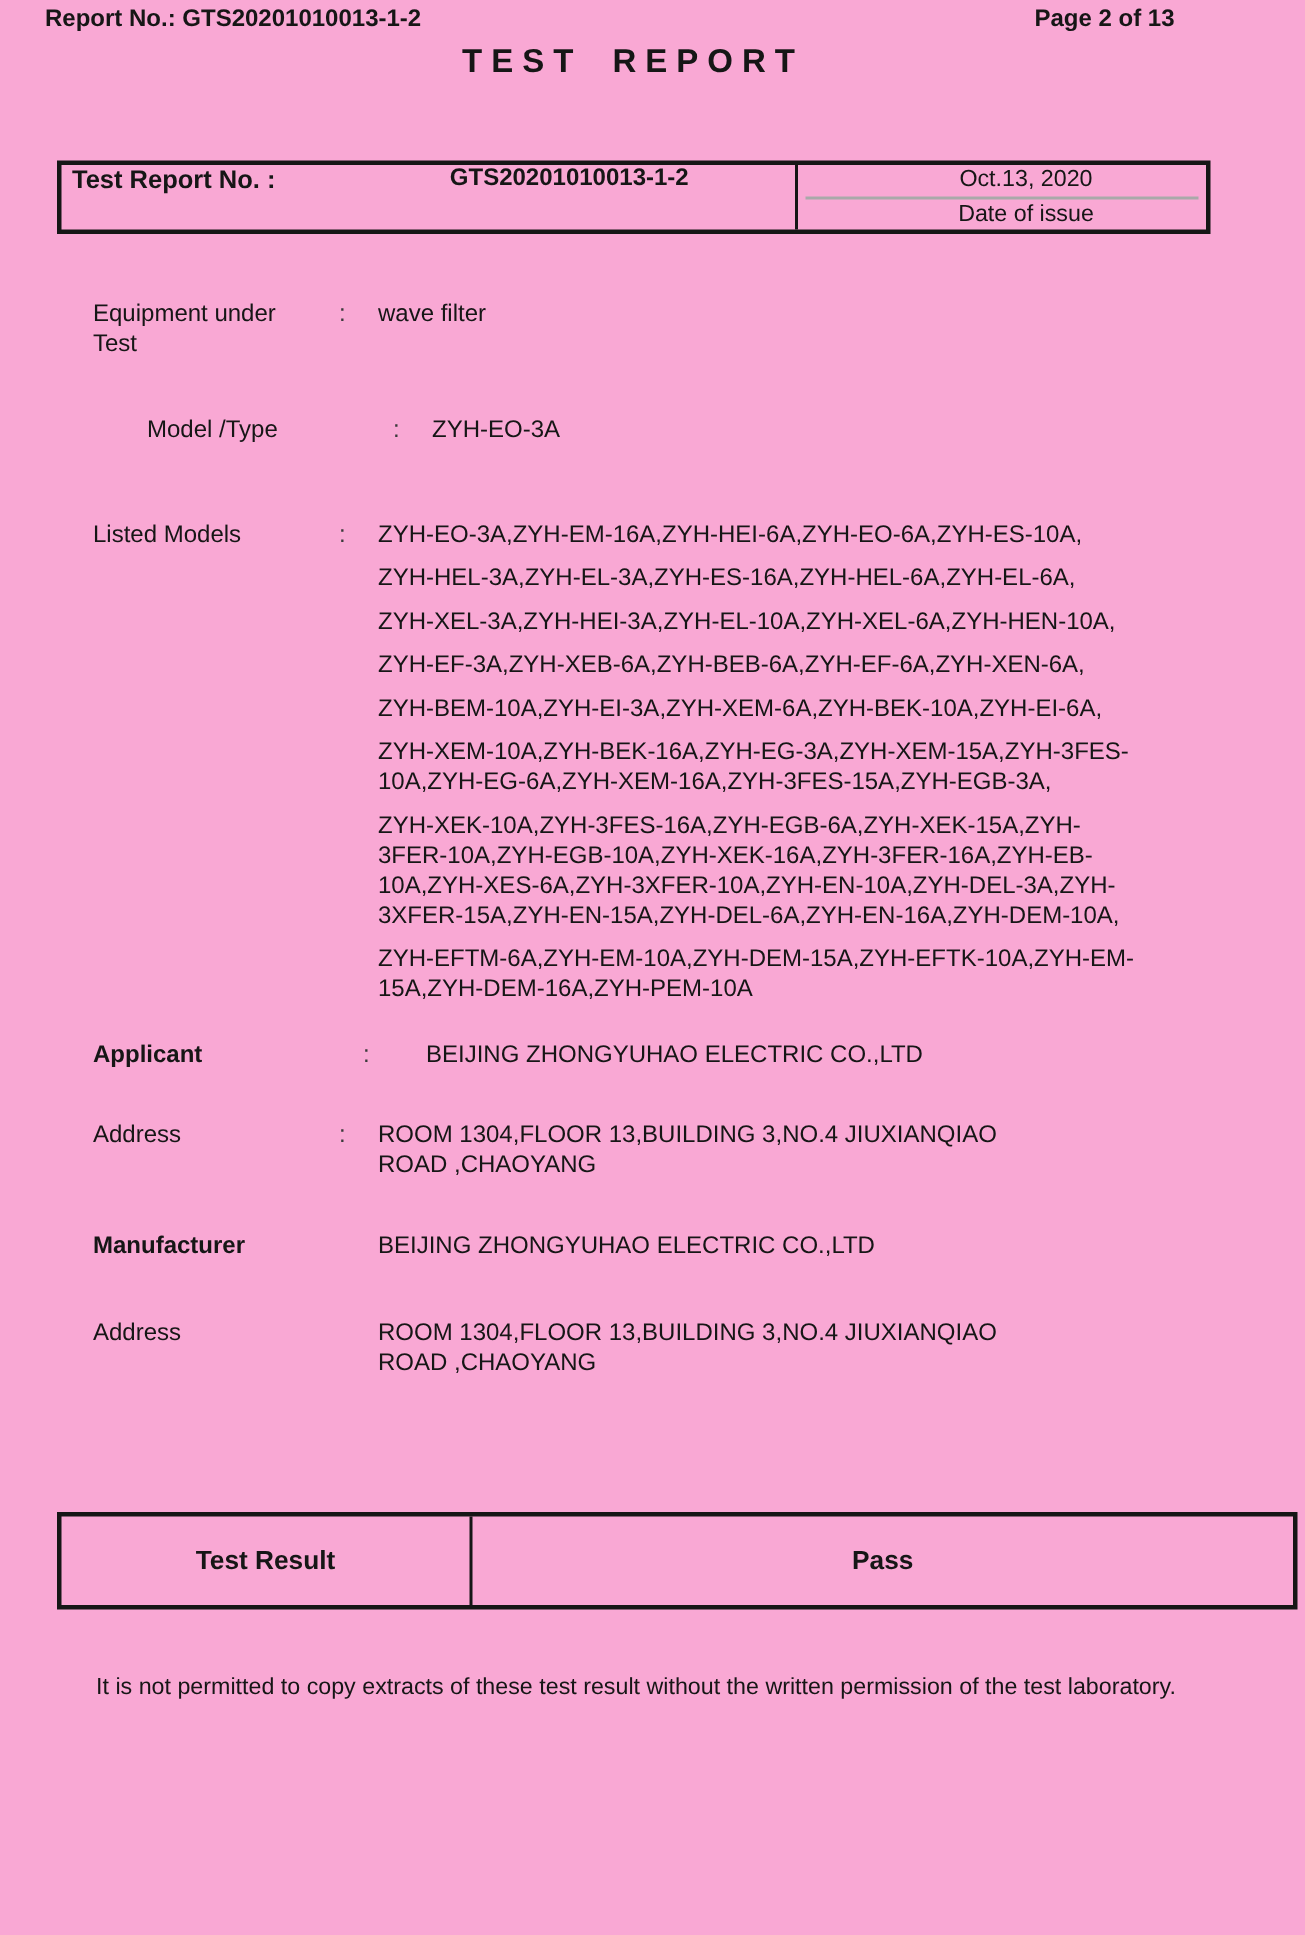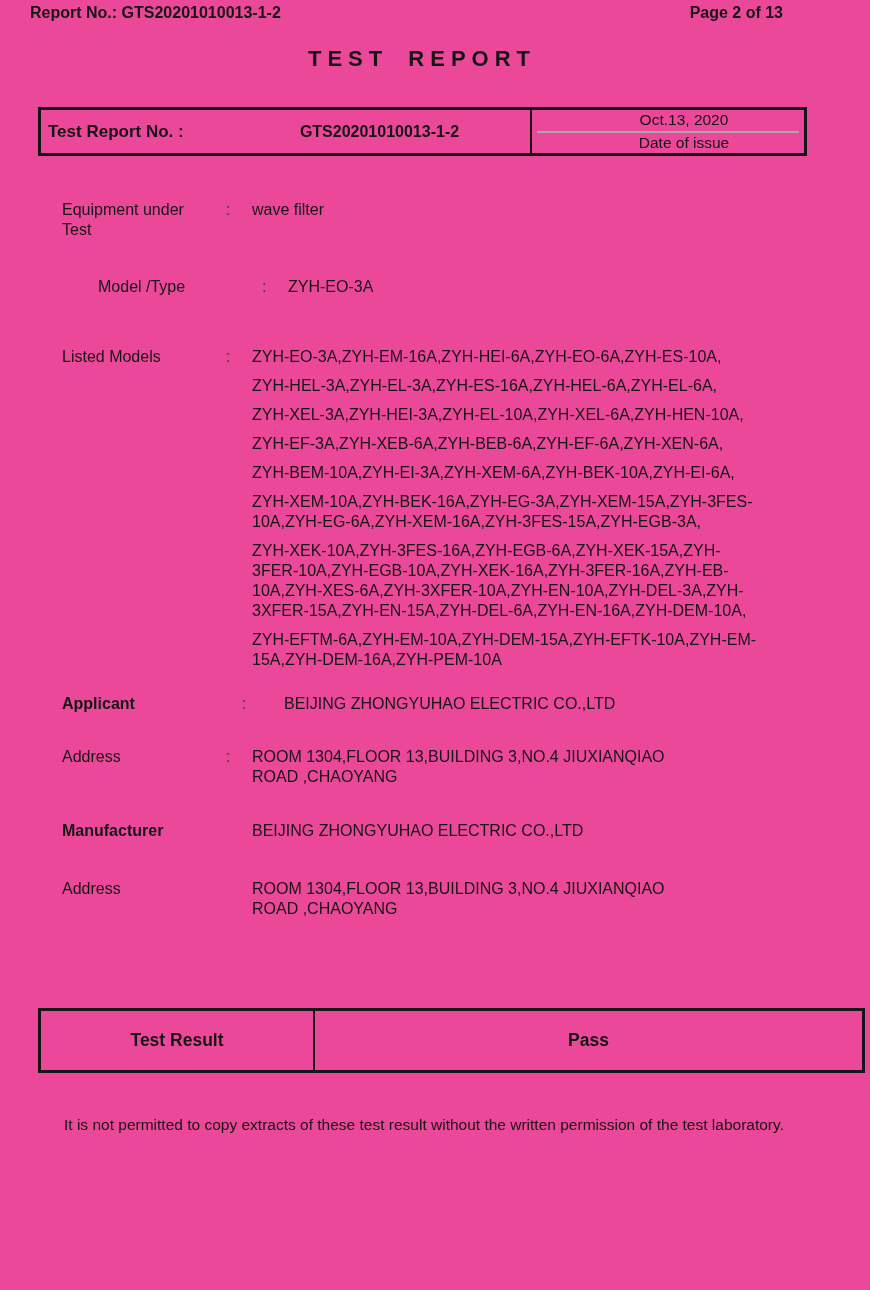--- a/index.html
+++ b/index.html
@@ -1,61 +1,61 @@
 <!DOCTYPE html>
 <html><head>
 <meta charset="utf-8">
 <style>
   * { margin: 0; padding: 0; box-sizing: border-box; }
   html, body { background: #ffffff; }
   .page {
     position: relative;
     width: 870px;
     height: 1290px;
-    background: #ec4899;
+    background: #f9a8d4;
     font-family: "Liberation Sans", "DejaVu Sans", sans-serif;
     color: #161616;
     overflow: hidden;
   }
 
   
   .hdr {
     position: absolute;
     top: 3px; left: 30px; right: 87px;
     display: flex;
     justify-content: space-between;
     font-size: 16px;
     font-weight: bold;
     line-height: 19px;
   }
 
   
   .title {
     position: absolute;
-    top: 46px; left: 0; right: 26px;
+    top: 28px; left: 0; right: 26px;
     text-align: center;
     font-size: 22px;
     font-weight: bold;
     letter-spacing: 6px;
     word-spacing: 8px;
     line-height: 26px;
   }
 
   
   .rpt-table {
     position: absolute;
     top: 107px; left: 38px;
     width: 769px; height: 49px;
     border: 3px solid #161616;
     display: flex;
   }
   .rpt-left {
     width: 489px;
     display: flex;
-    align-items: center;
+    align-items: flex-start;
     padding-left: 7px;
     border-radius: 11px;
   }
   .rpt-label { font-size: 17px; font-weight: bold; width: 195px; }
   .rpt-num { flex: 1; text-align: center; font-size: 16px; font-weight: bold; padding-right: 14px; }
   .rpt-right {
     flex: 1;
     border-left: 2px solid #161616;
     display: flex;
     flex-direction: column;

